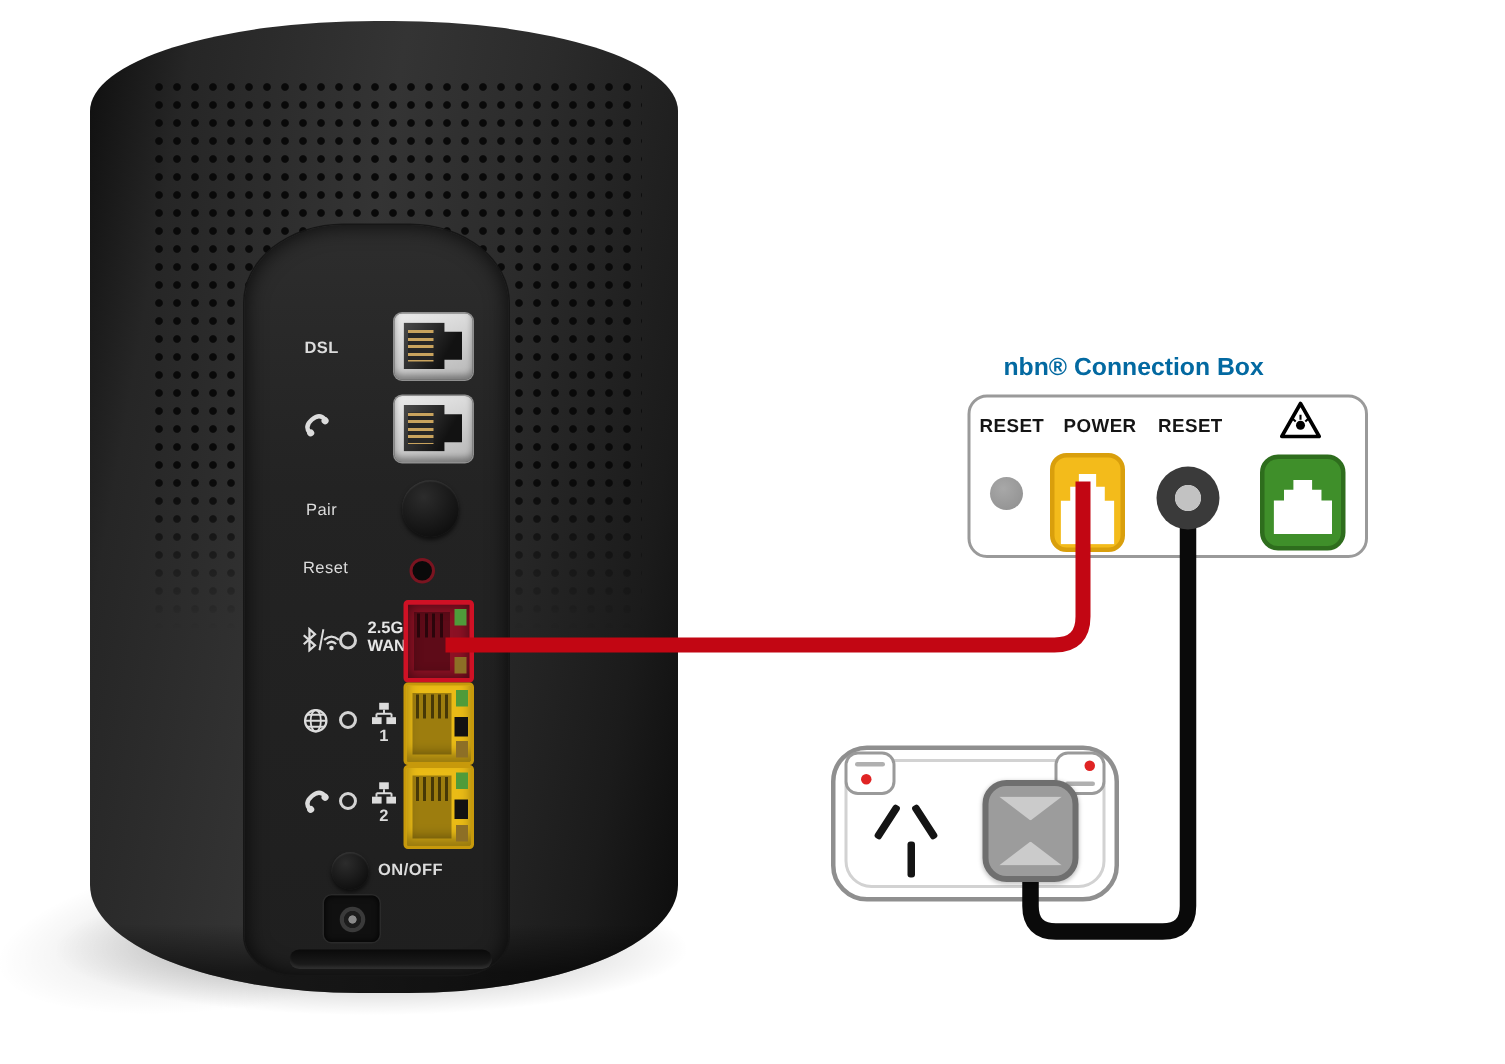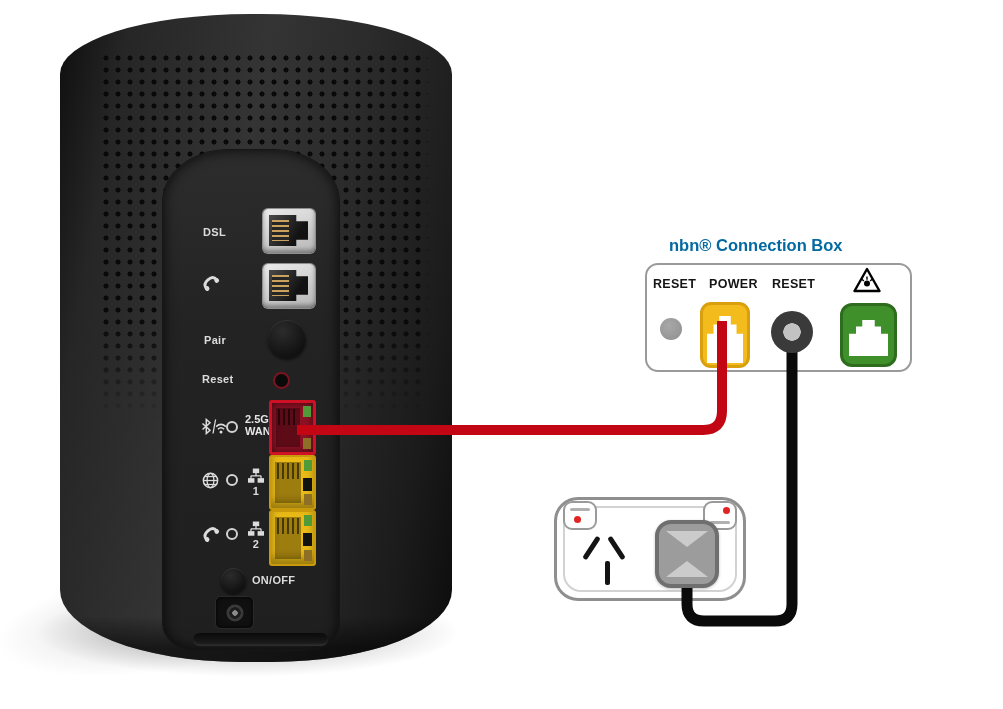--- a/index.html
+++ b/index.html
@@ -28,21 +28,21 @@
   .modem .base-edge { position:absolute; left:0; right:0; bottom:0; height:46px;
     background:linear-gradient(180deg, rgba(0,0,0,0), rgba(0,0,0,.55) 70%);
     border-radius:0 0 180px 180px / 0 0 70px 70px; }
 
   .panel { position:absolute; left:103px; top:136px; width:176px; height:500px;
     background:linear-gradient(180deg,#2d2d2d,#232323 35%,#1f1f1f);
     border-radius:66px 66px 34px 34px / 52px 52px 26px 26px;
     box-shadow:inset 0 0 14px rgba(0,0,0,.8), 0 0 0 1px #161616; }
 
   .mlabel { position:absolute; font-size:11px; font-weight:700; color:#dcdcdc; letter-spacing:.3px; }
-  .mlabel.sent { font-weight:700; }
+  .mlabel.sent { font-weight:400; }
   .wan-text { position:absolute; font-size:11px; font-weight:700; color:#e6e6e6; line-height:11.5px; }
 
   .led { position:absolute; width:12px; height:12px; border:2px solid #d3d3d3; border-radius:50%; }
 
   .rj11 { position:absolute; width:52px; height:44px;
     background:linear-gradient(160deg,#ececec,#b5b5b5); border-radius:5px;
     box-shadow:0 0 0 1px #8f8f8f, inset 0 -3px 4px rgba(0,0,0,.35); }
   .rj11 .cav { position:absolute; left:6px; top:6px; right:7px; bottom:7px;
     background:linear-gradient(120deg,#4a4a4a,#121212 72%);
     clip-path:polygon(0 0,70% 0,70% 20%,100% 20%,100% 80%,70% 80%,70% 100%,0 100%); }

